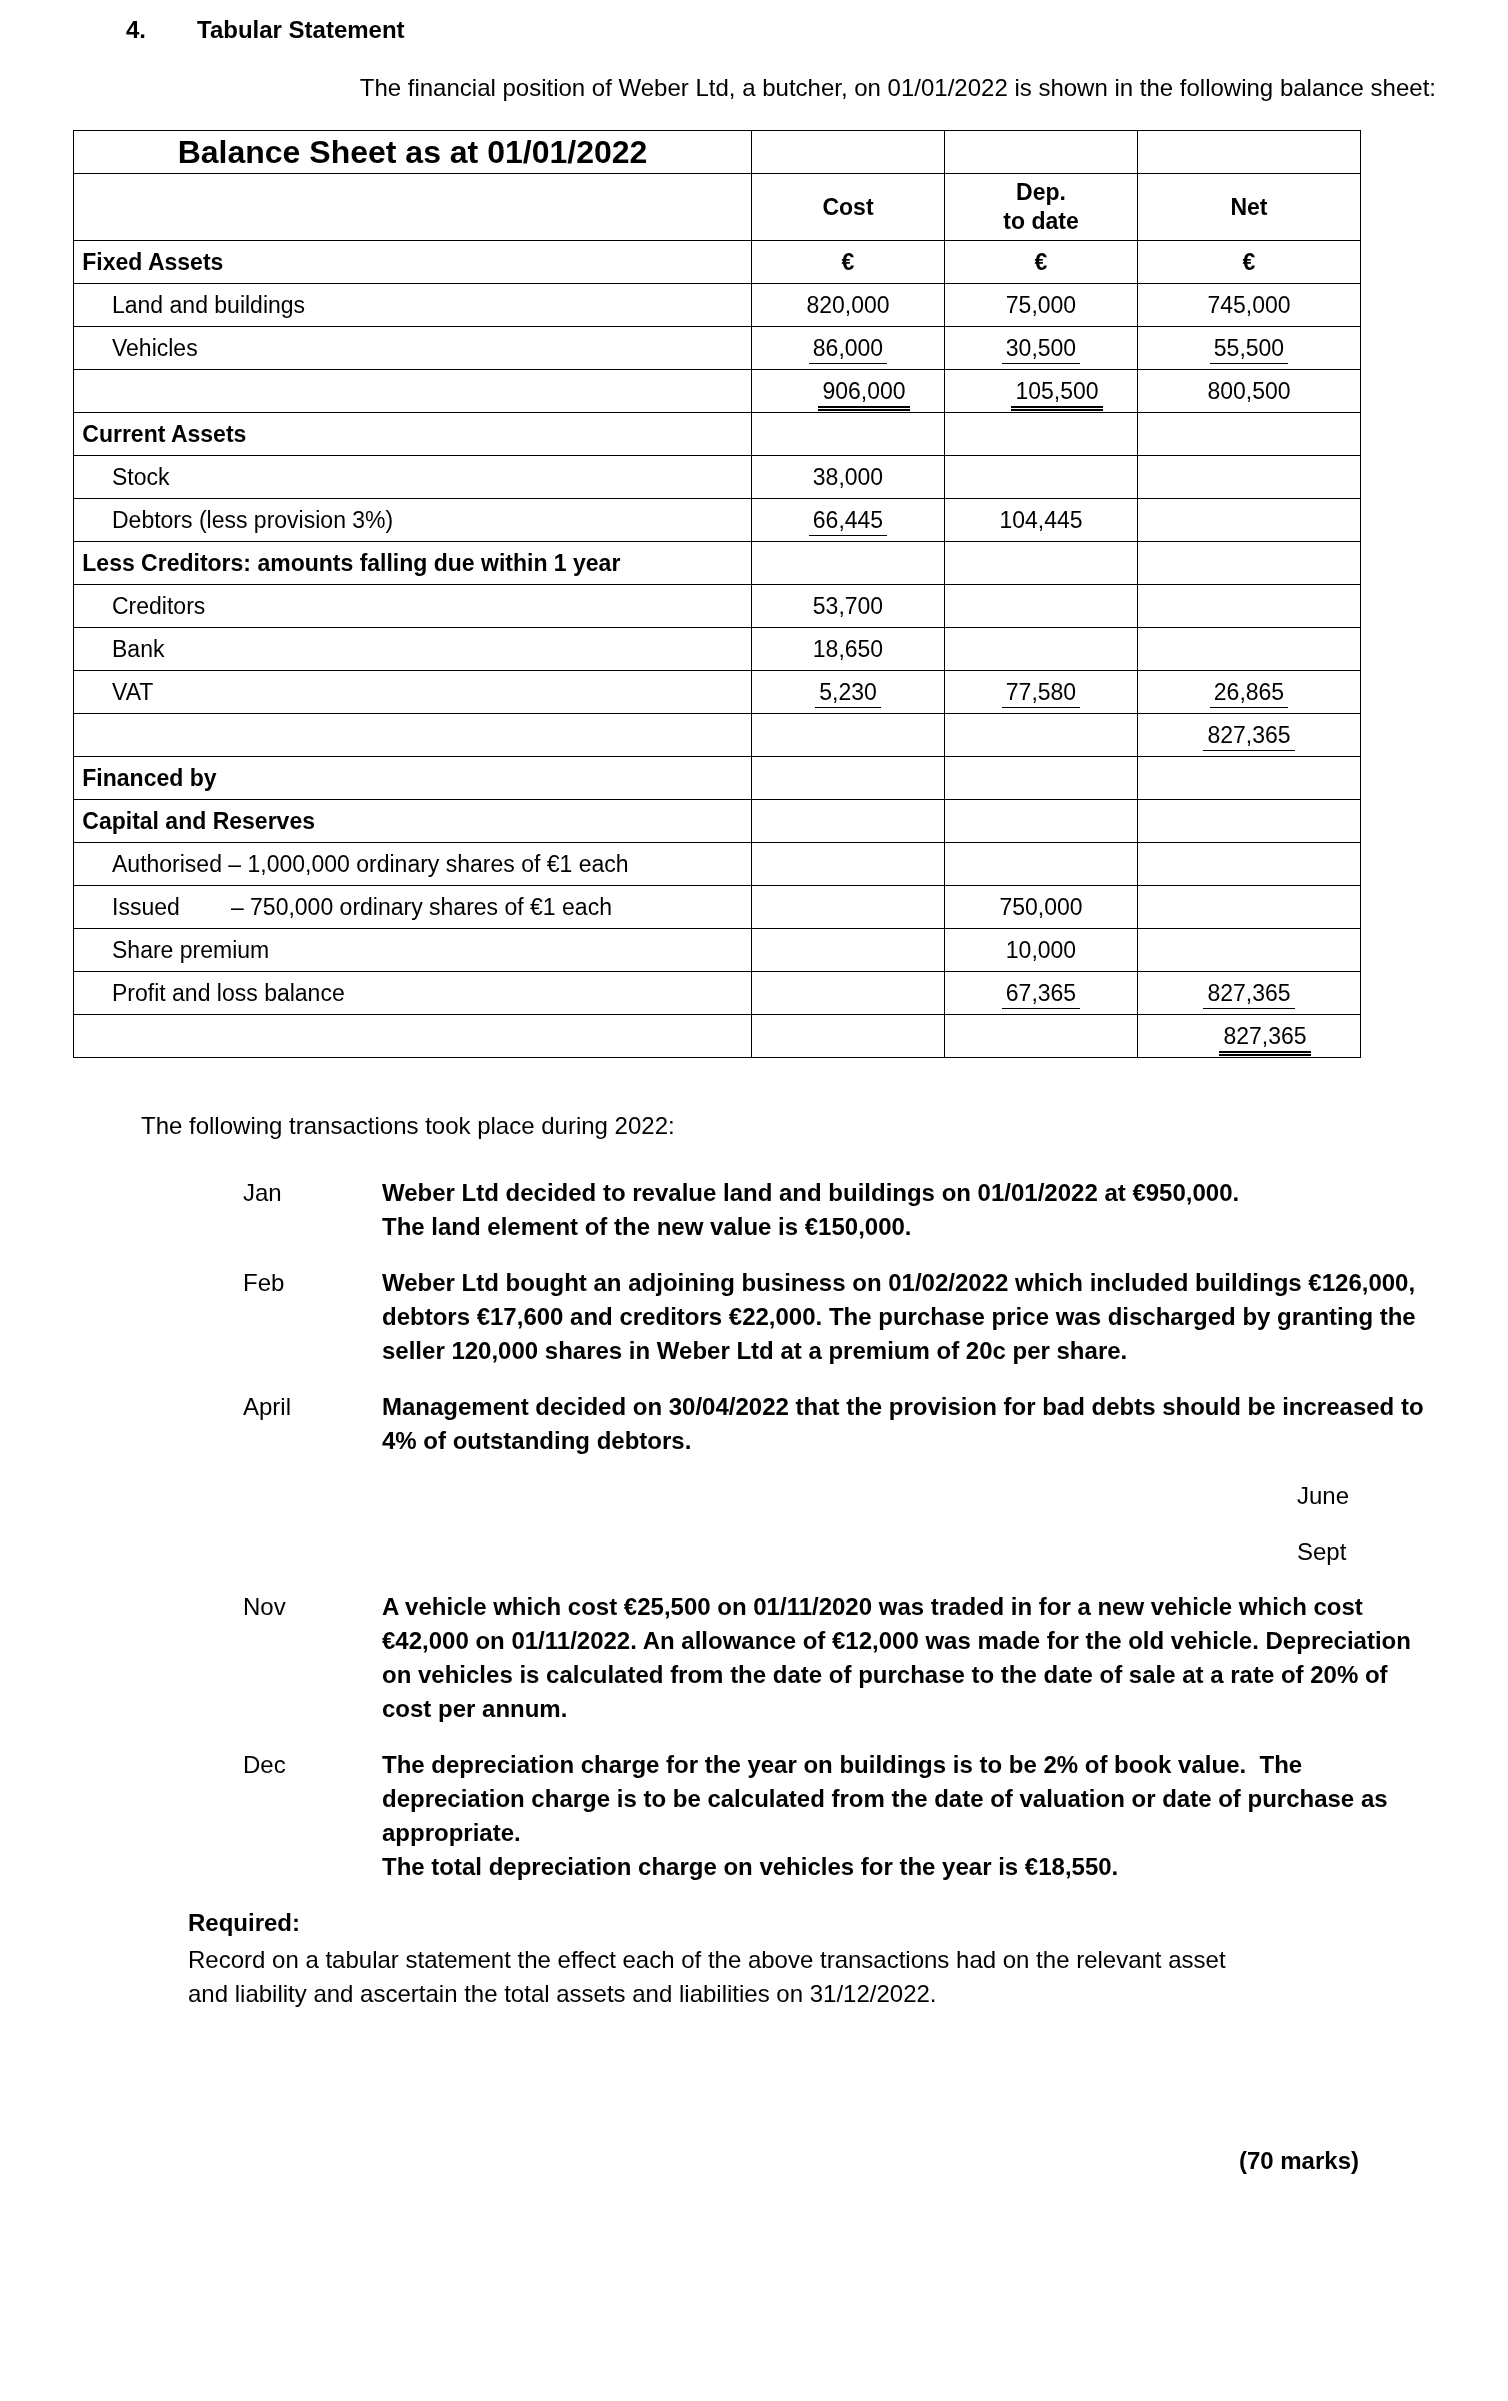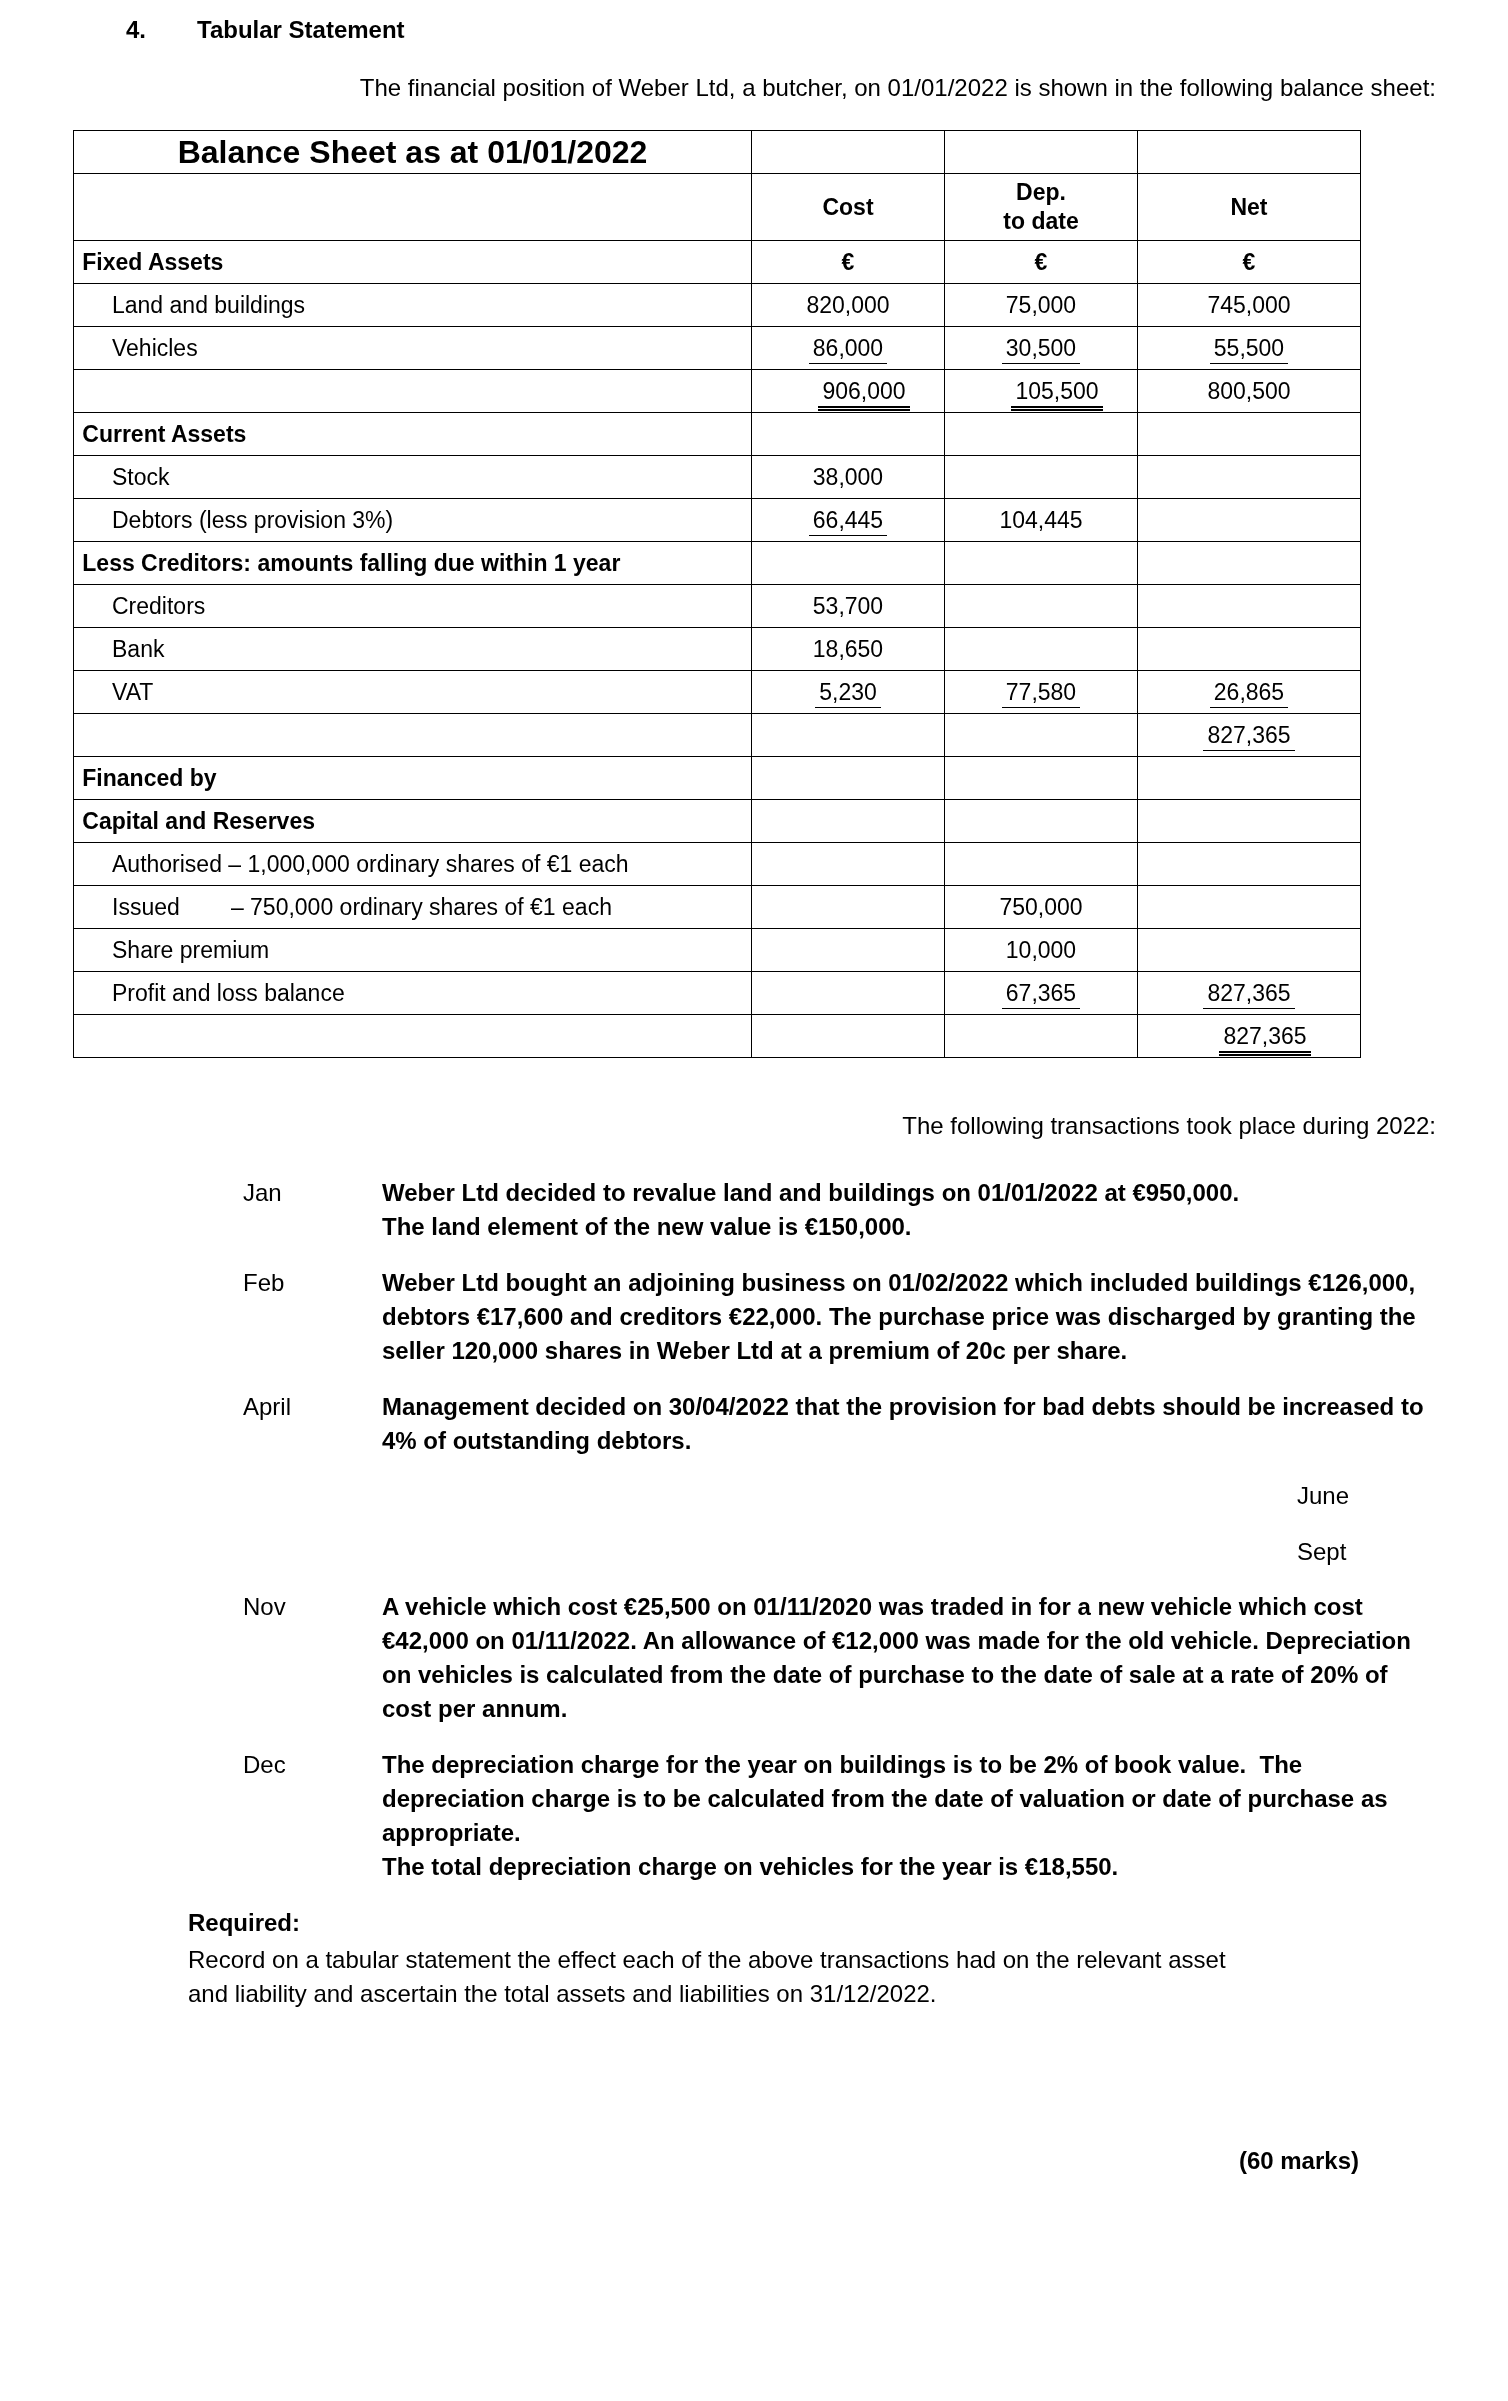--- a/index.html
+++ b/index.html
@@ -20,21 +20,21 @@
   table.bs { margin-top: 25px; border-collapse: collapse; table-layout: fixed; width: 1286px; font-size: 23px; }
   .bs td { border: 1.7px solid #000; padding: 4.1px 8.3px; vertical-align: middle; line-height: 29px; height: 43px; }
   .bs .title-cell { text-align: center; font-weight: bold; font-size: 32px; }
   .bs .lbl { white-space: pre-wrap; }
   .bs .indent { padding-left: 38px; }
   .bs .num { text-align: center; }
   .bs .bold { font-weight: bold; }
   .u1 { border-bottom: 1.7px solid #000; padding: 0 4.1px 1.7px 4.1px; }
   .u2 { border-bottom: 5.8px double #000; padding: 0 4.1px 1.7px 4.1px; margin-left: 32px; }
 
-  .txn-intro { margin: 51px 0 0 68px; line-height: 34px; text-align: right; }
+  .txn-intro { margin: 51px 0 0 68px; line-height: 34px; }
   .transactions { margin: 33px 0 0 100px; }
   .txn { display: flex; margin-bottom: 21.6px; justify-content: flex-end; }
   .txn-month { width: 139px; flex-shrink: 0; line-height: 34px; }
   .txn-body { width: 1054px; line-height: 34px; font-weight: bold; }
   .txn-body p { margin: 0; white-space: pre-wrap; }
 
   .required { margin-left: 115px; }
   .required-label { font-weight: bold; margin-top: 11.6px; line-height: 34px; }
   .required-text { margin-top: 3px; width: 1062px; line-height: 34px; }
 
@@ -243,17 +243,17 @@
     </div>
 
   </div>
 
   <div class="required">
     <div class="required-label">Required:</div>
     <div class="required-text">Record on a tabular statement the effect each of the above transactions had on the relevant asset and liability and ascertain the total assets and liabilities on 31/12/2022.</div>
   </div>
 
   <div class="marks-row">
-    <span>(60 marks)</span>
+    <span>(70 marks)</span>
   </div>
 
 </div>
 
 
 </body></html>

